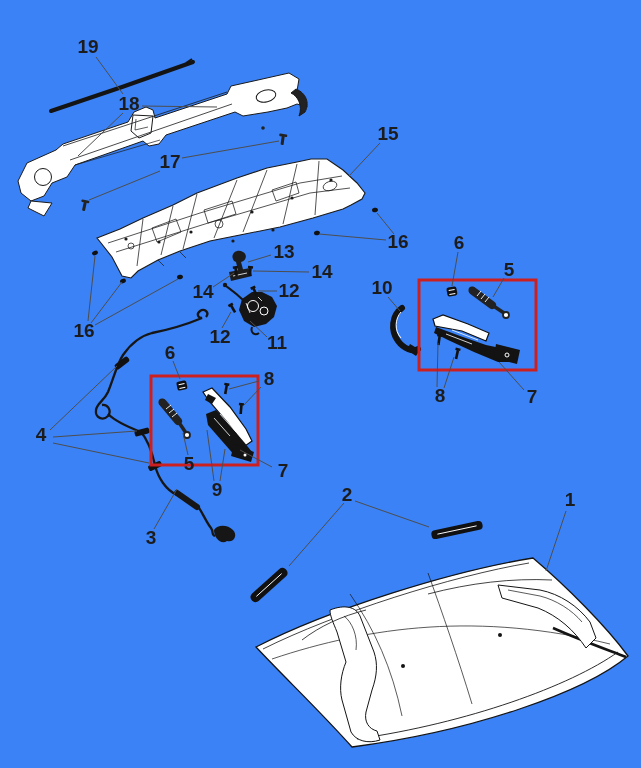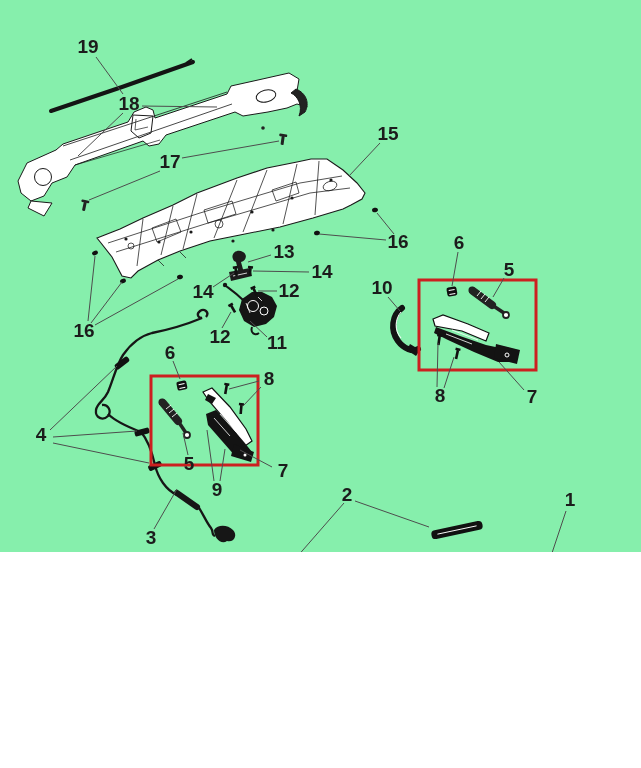--- a/index.html
+++ b/index.html
@@ -1,19 +1,19 @@
 <!DOCTYPE html>
 <html><head>
 <meta charset="utf-8">
 <style>
   html,body{margin:0;padding:0;background:#ffffff;}
   .stage{
     position:relative;
-    width:641px;height:552px;
-    background:#86efac;
+    width:641px;height:768px;
+    background:#3b82f6;
     font-family:"Liberation Sans", sans-serif;
     overflow:hidden;
   }
   svg{display:block;}
   text.callout{
     font-family:"Liberation Sans", sans-serif;
     font-size:19px;
     font-weight:600;
     fill:#1c1c1c;
   }

